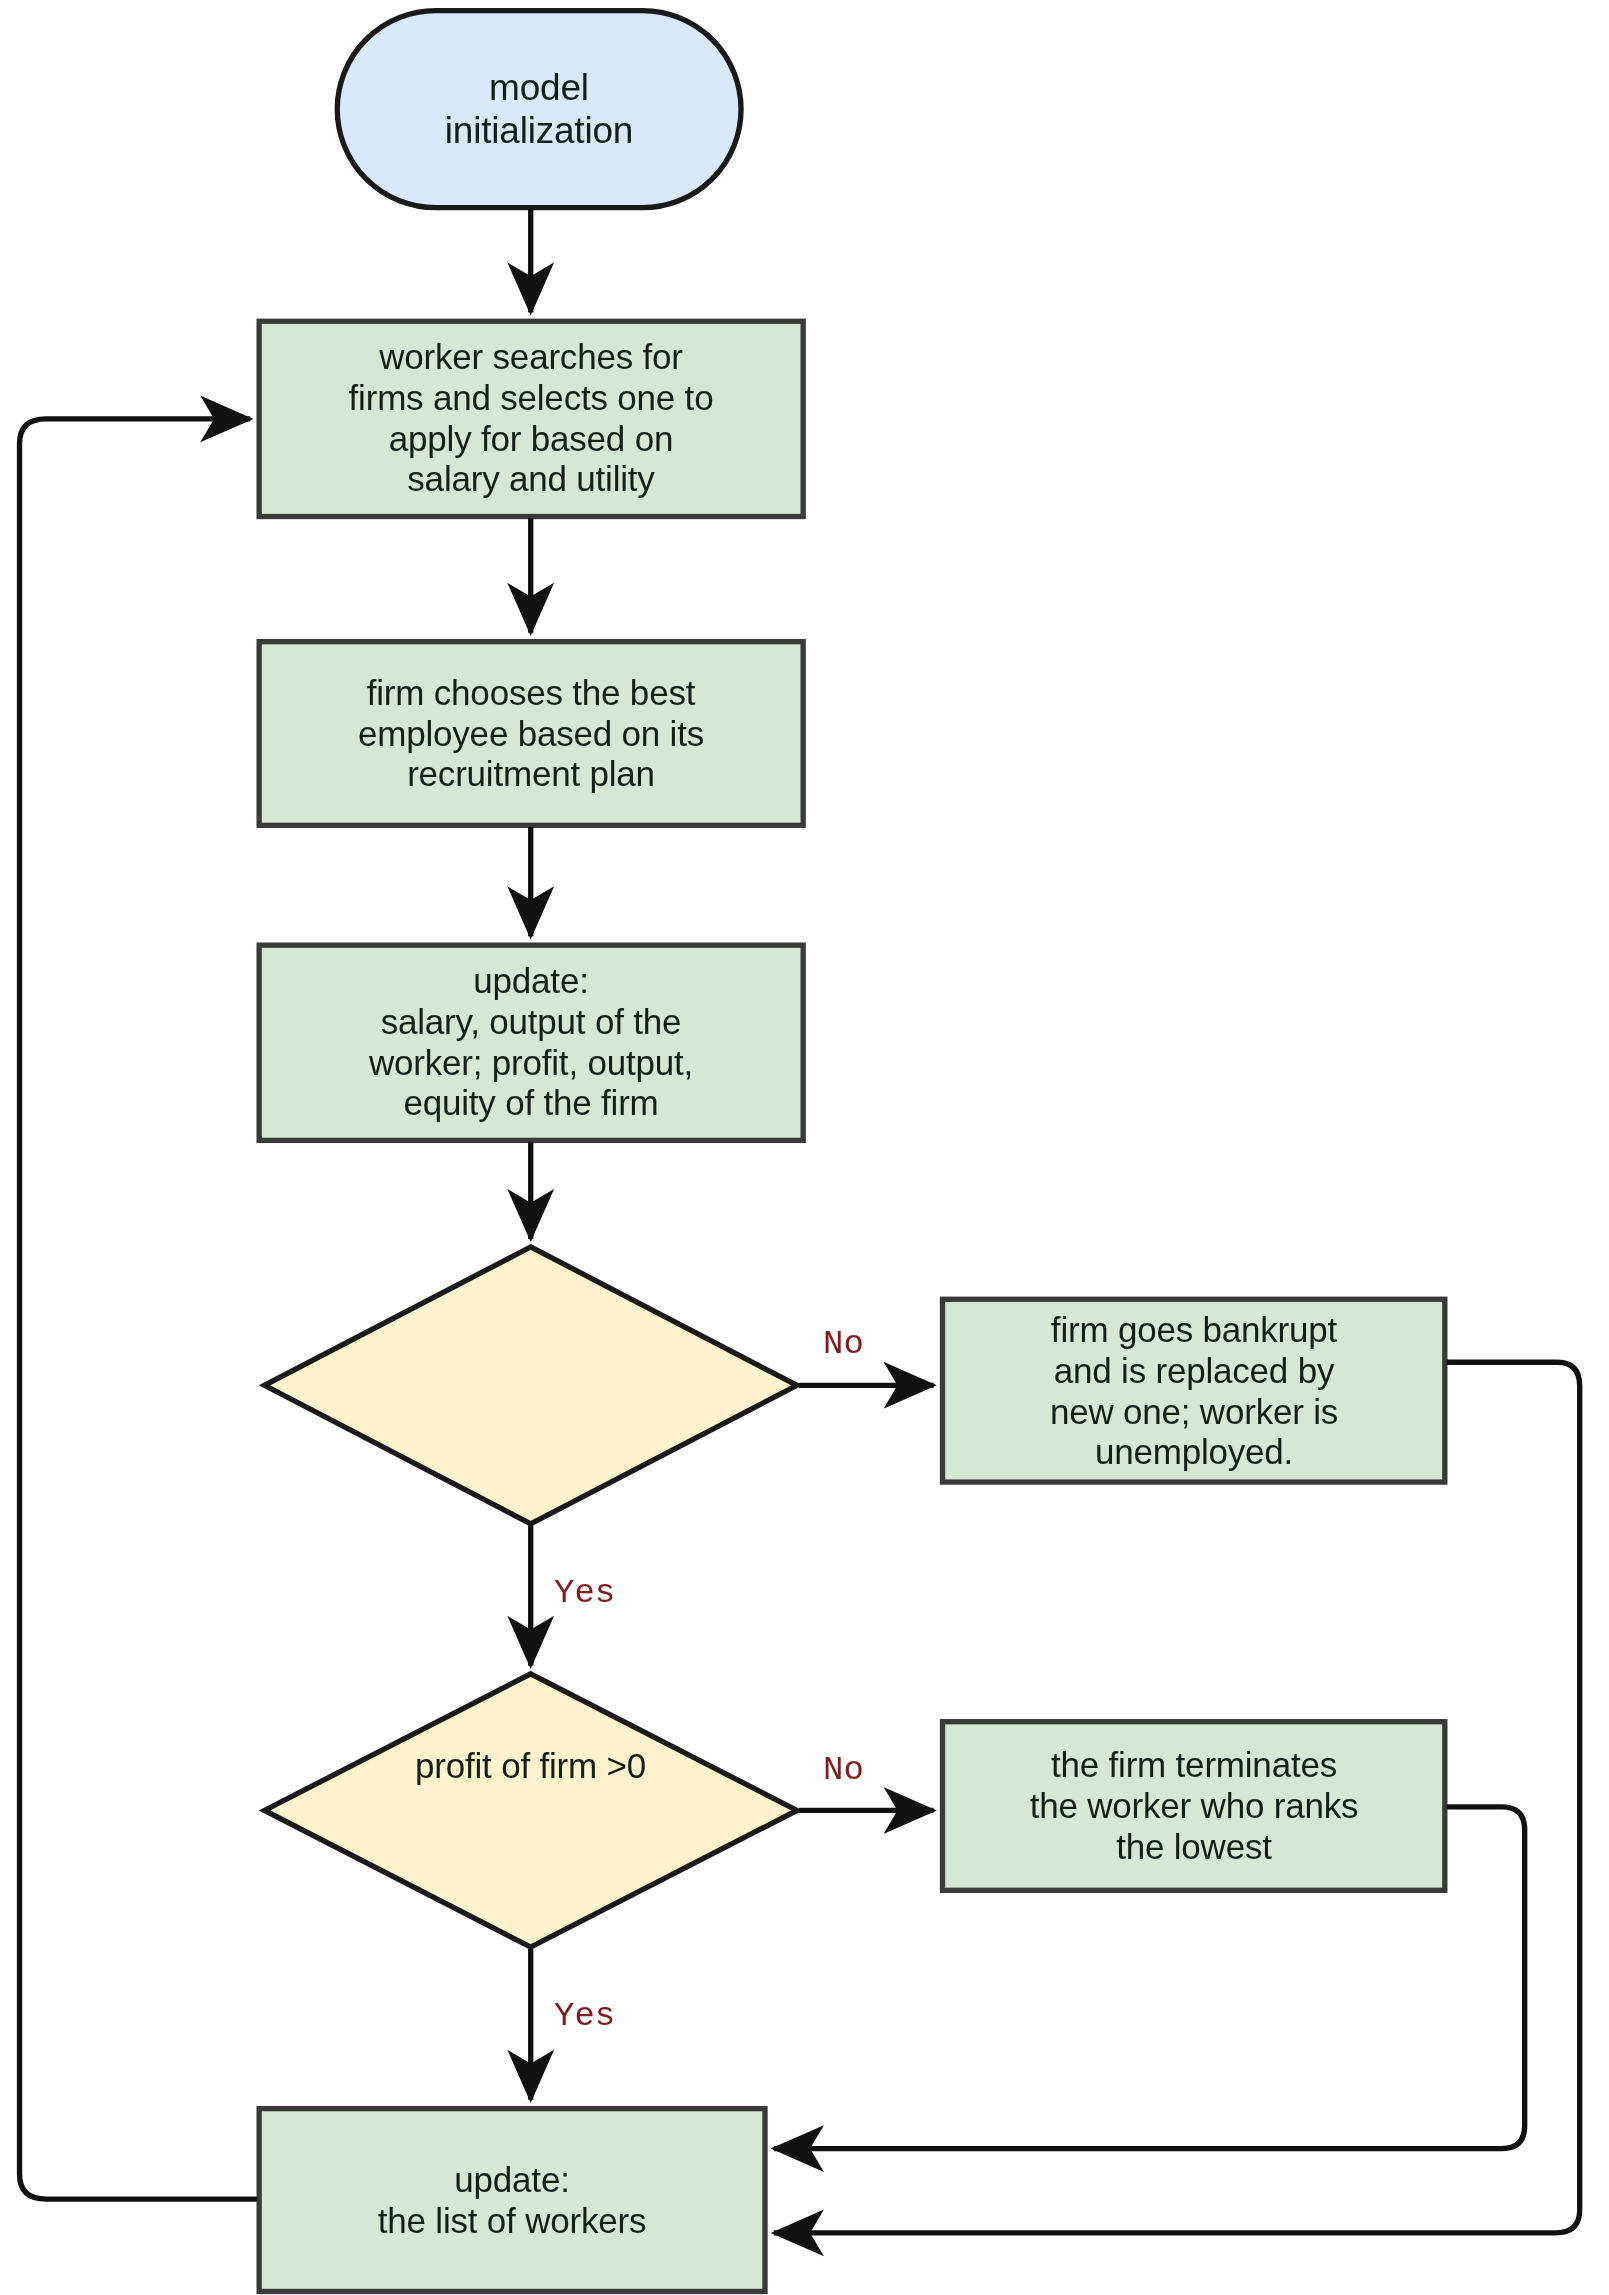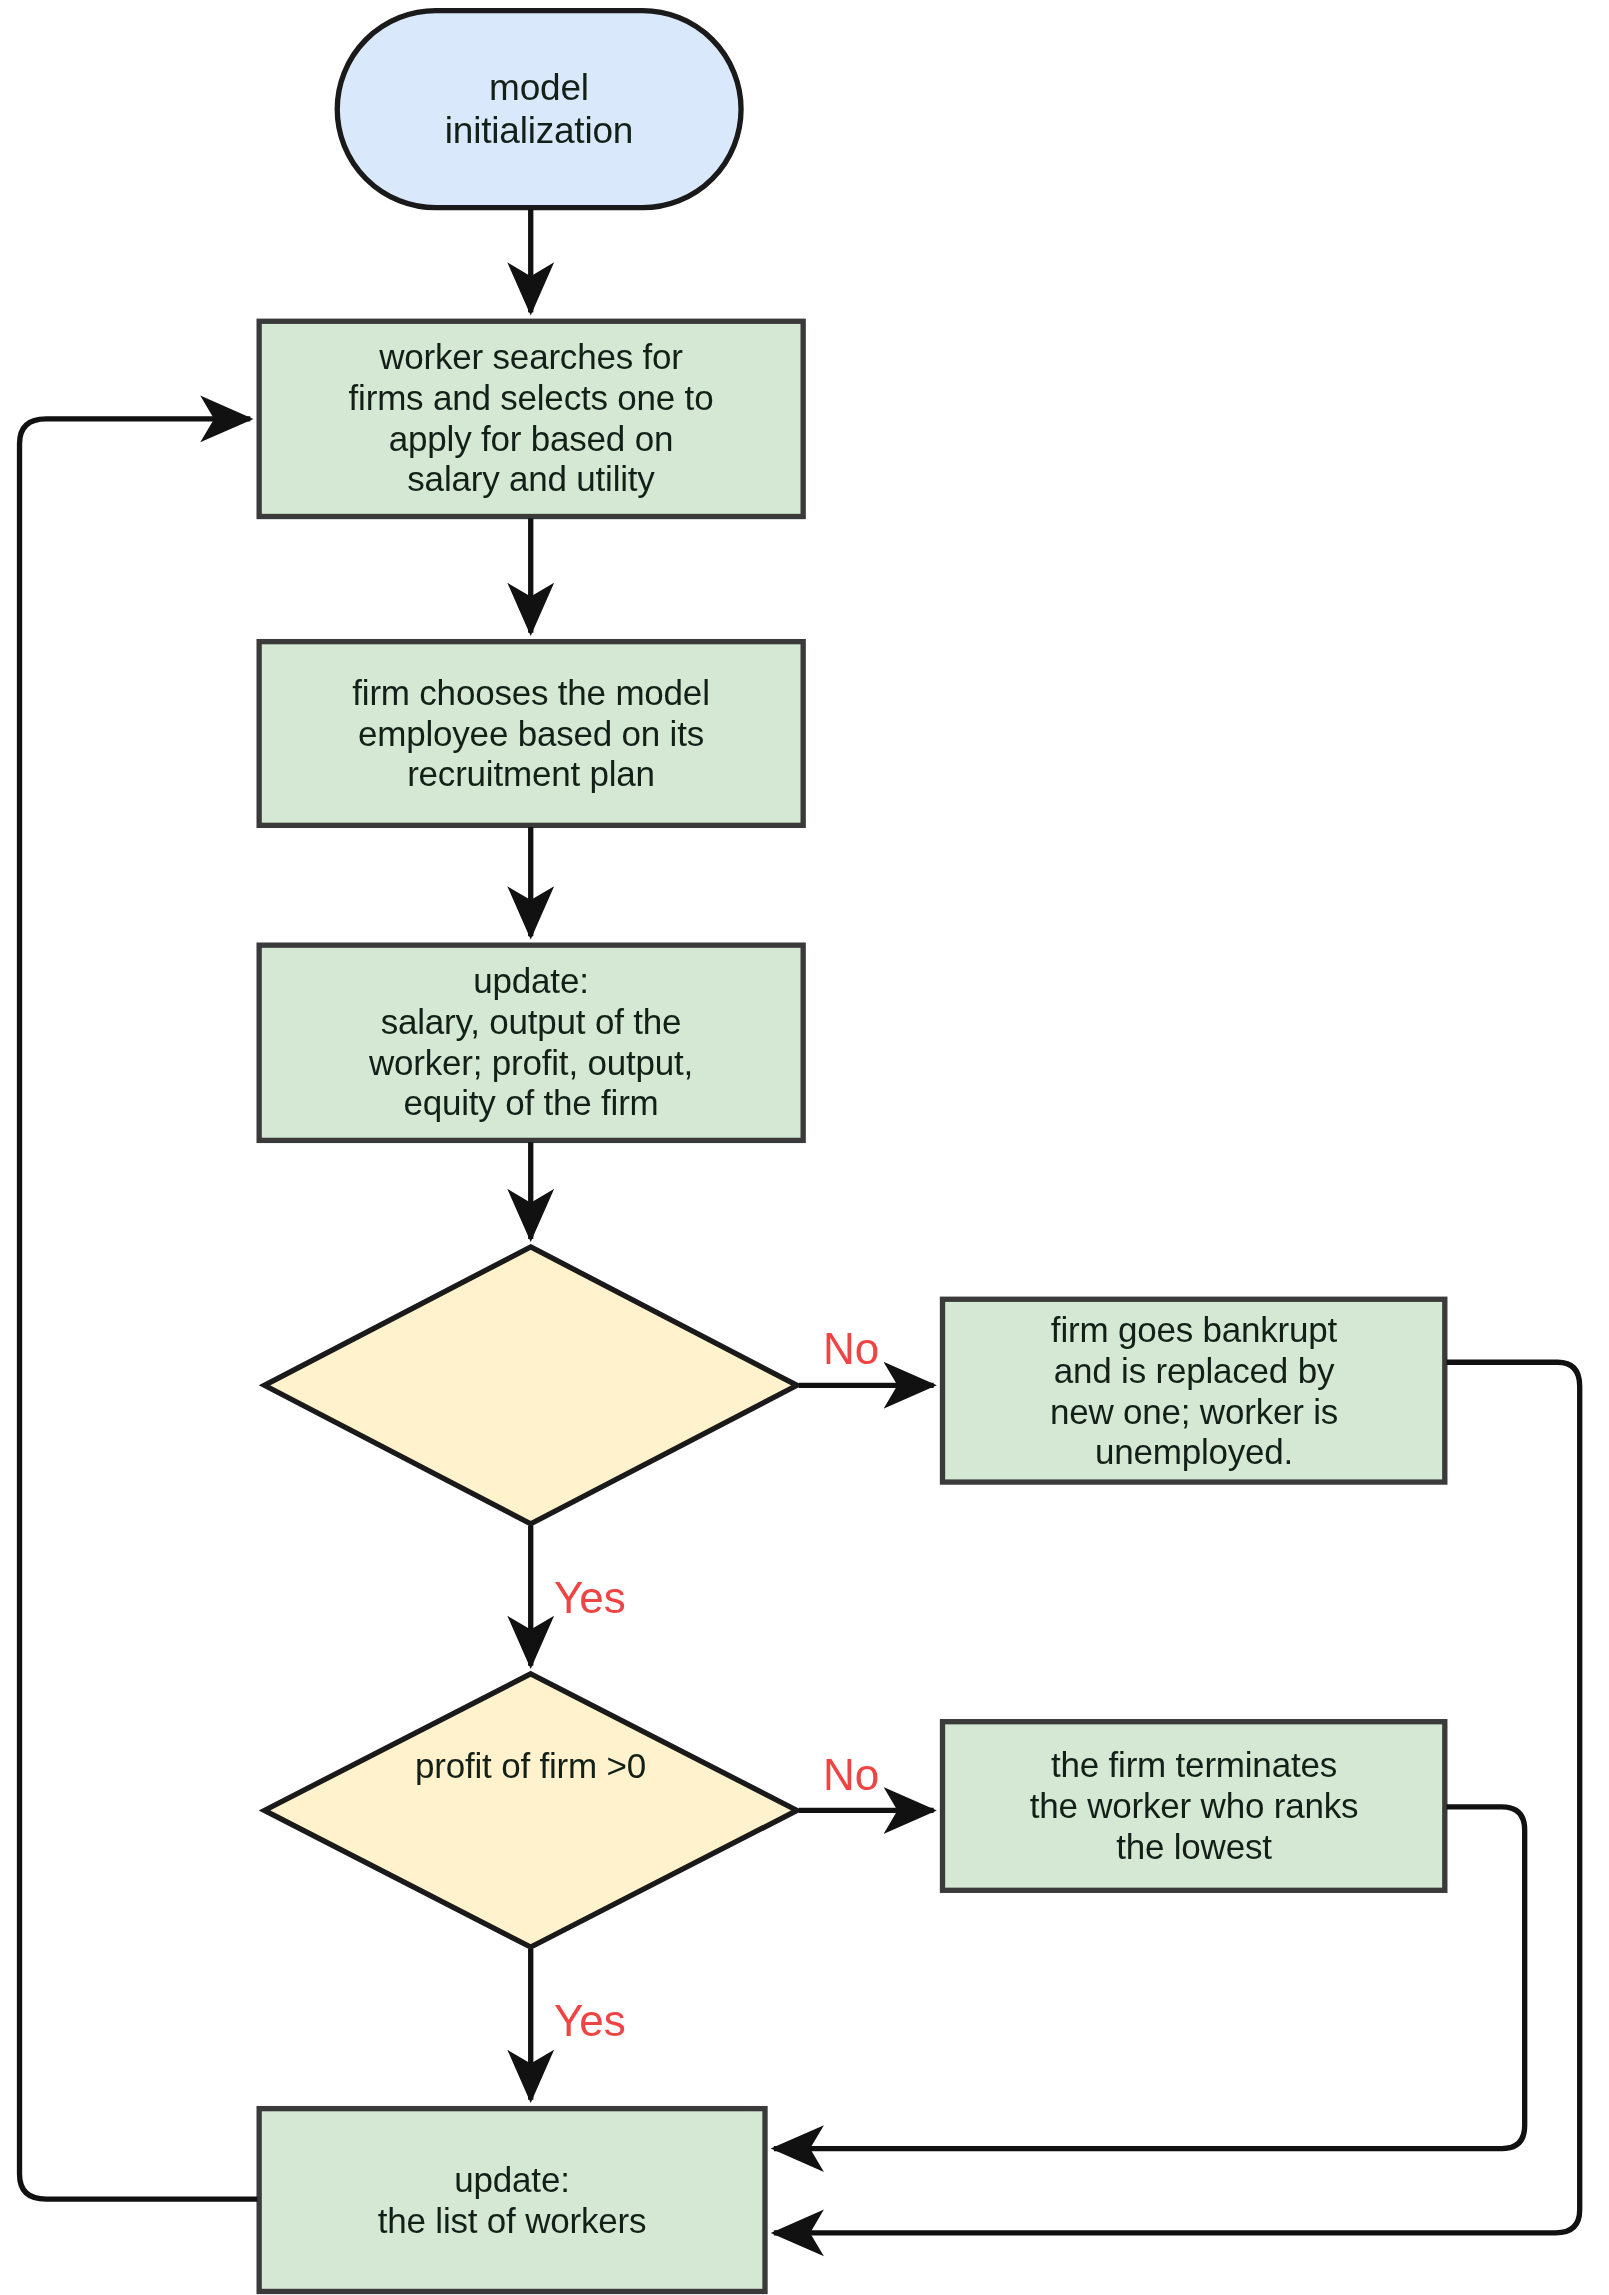--- a/index.html
+++ b/index.html
@@ -35,23 +35,23 @@
     color: #132018;
     font-family: "Liberation Sans", sans-serif;
     font-size: 35px;
     line-height: 1.17;
     letter-spacing: -0.2px;
     white-space: pre-line;
     pointer-events: none;
   }
   .edge-label {
     position: absolute;
-    color: #ef4444;
-    font-family: Liberation Sans, sans-serif;
-    font-size: 44px;
+    color: #7f1d1d;
+    font-family: Liberation Mono, monospace;
+    font-size: 34px;
     line-height: 1;
     white-space: nowrap;
     pointer-events: none;
   }
 </style>
 </head>
 <body>
 
 <div id="canvas">
 
@@ -128,21 +128,21 @@
   </svg>
 
   <div class="node-label" style="left:337px; top:10.7px; width:404px; height:197px; font-size:37px;">model
 initialization</div>
 
   <div class="node-label" style="left:259px; top:321px; width:544px; height:195px;">worker searches for
 firms and selects one to
 apply for based on
 salary and utility</div>
 
-  <div class="node-label" style="left:259px; top:642px; width:544px; height:184px;">firm chooses the model
+  <div class="node-label" style="left:259px; top:642px; width:544px; height:184px;">firm chooses the best
 employee based on its
 recruitment plan</div>
 
   <div class="node-label" style="left:259px; top:945px; width:544px; height:195px;">update:
 salary, output of the
 worker; profit, output,
 equity of the firm</div>
 
 
   <div class="node-label" style="left:943px; top:1300px; width:502px; height:183px;">firm goes bankrupt

